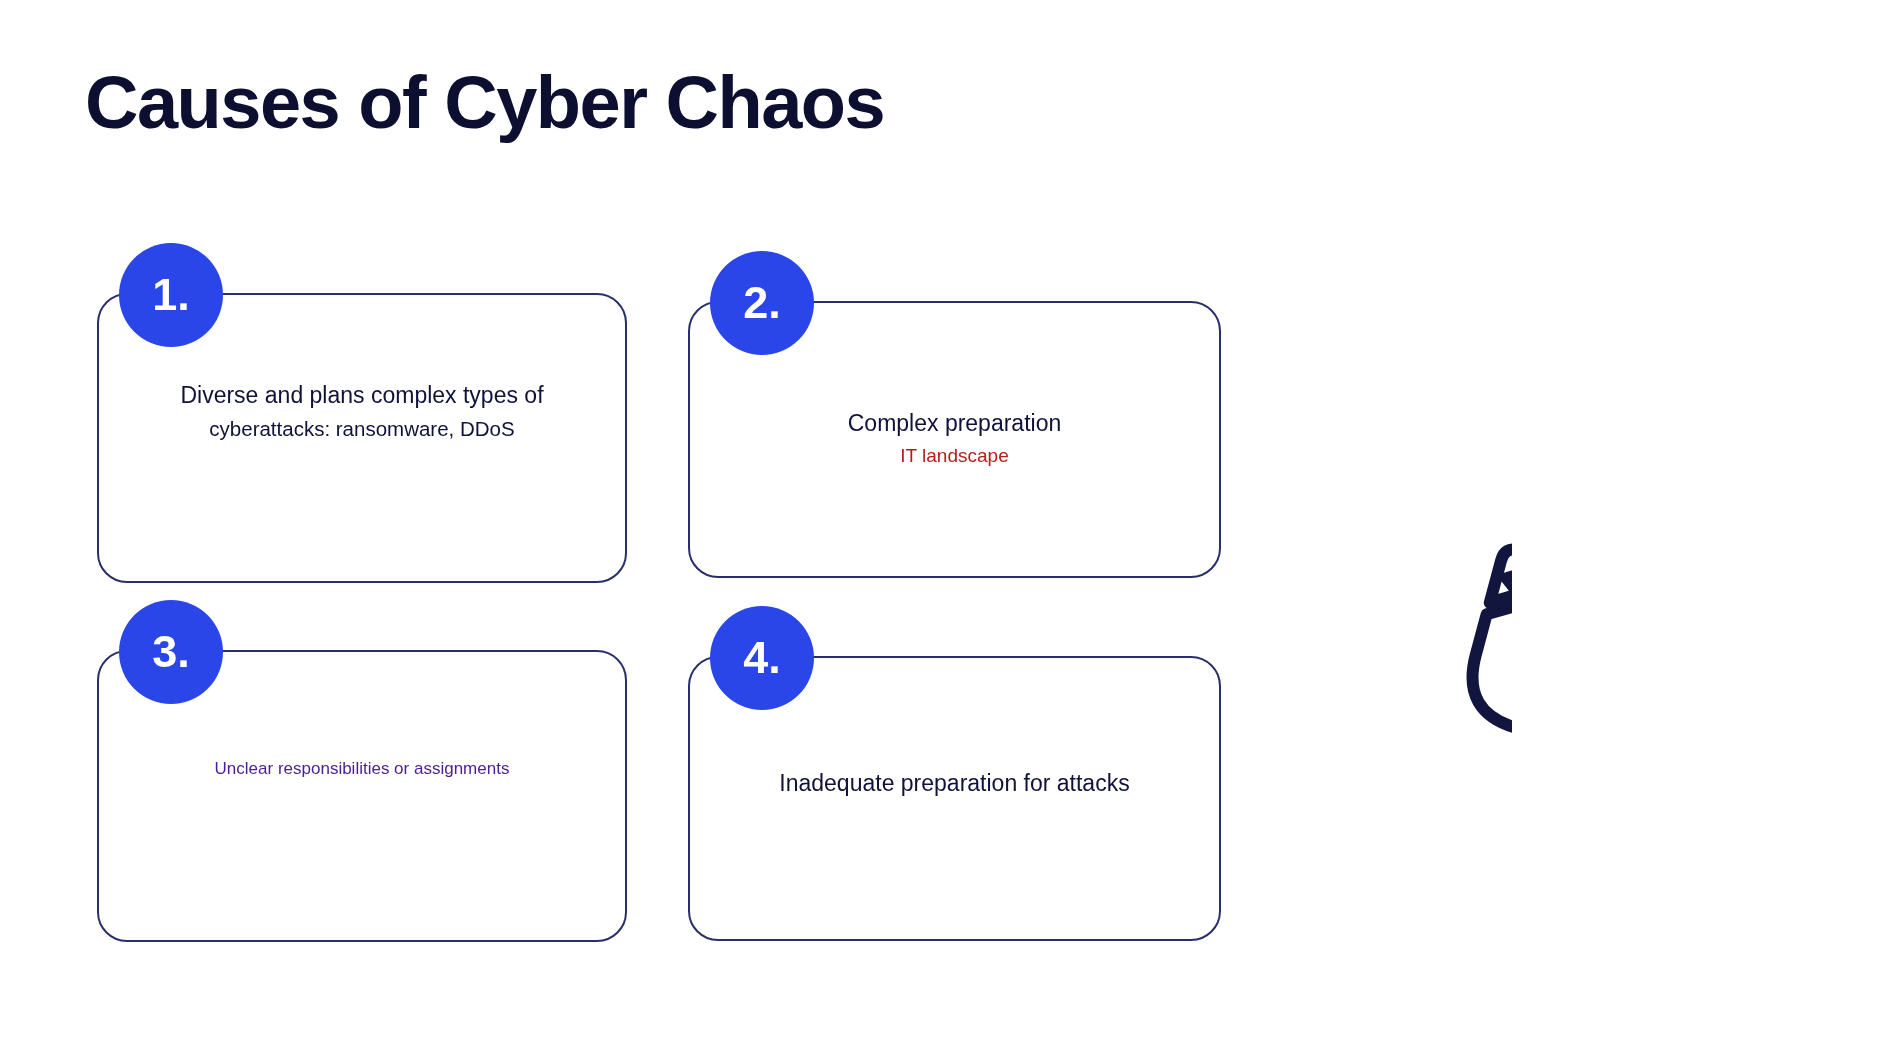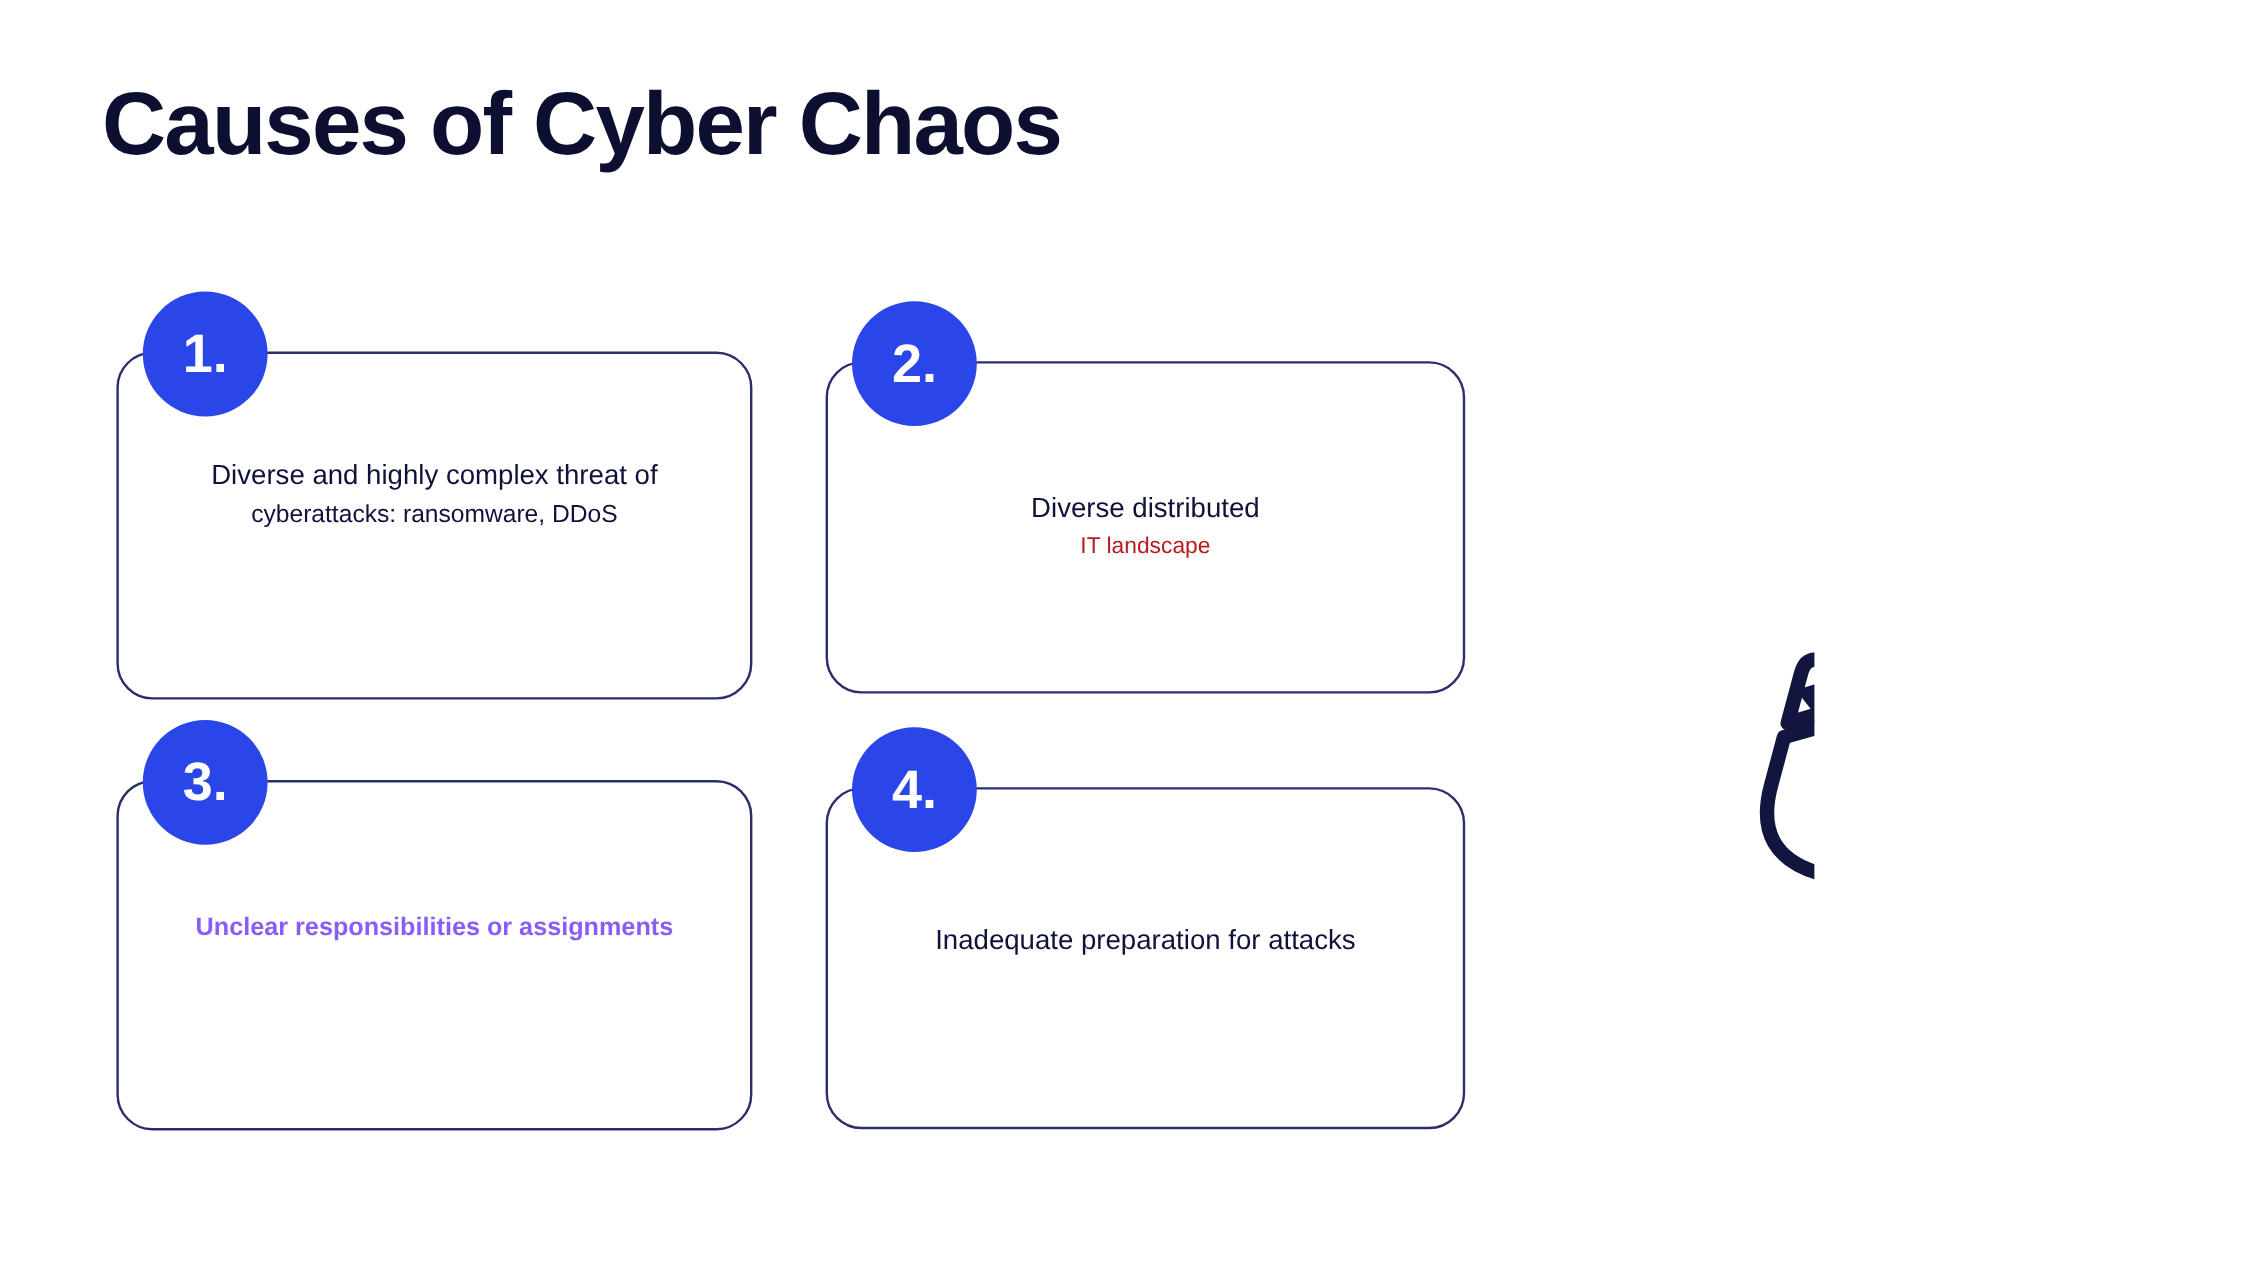--- a/index.html
+++ b/index.html
@@ -25,50 +25,50 @@
     font-size:45px;font-weight:700;
   }
   .card-text{padding:0 26px;}
   .card1 .card-text{padding-top:82px;}
   .card2 .card-text{padding-top:102px;}
   .card3 .card-text{padding-top:104px;}
   .card4 .card-text{padding-top:107px;}
   .card p{margin:0;line-height:1.58;}
   .t-head{font-size:23px;font-weight:500;color:#10123a;}
   .t-body{font-size:20.5px;font-weight:400;color:#10123a;text-align:center;}
-  .t-mid{font-size:21px;font-weight:700;color:#8b5cf6;}
+  .t-mid{font-size:17px;font-weight:400;color:#4c1d95;}
   .t-sub{font-size:19px;font-weight:400;color:#b91c1c;}
   .padlock{
     position:absolute;left:1390px;top:360px;width:380px;height:500px;margin:0;
   }
   .padlock svg{width:100%;height:100%;display:block;}
 </style>
 </head>
 <body>
 
 <div class="stage">
 
   <h1 class="page-title">Causes of Cyber Chaos</h1>
 
   <section class="card card1">
     <div class="badge">
       <span>1.</span>
     </div>
     <div class="card-text">
-      <p class="t-head">Diverse and highly complex threat of</p>
+      <p class="t-head">Diverse and plans complex types of</p>
       <p class="t-body">cyberattacks: ransomware, DDoS</p>
     </div>
   </section>
 
   <section class="card card2">
     <div class="badge">
       <span>2.</span>
     </div>
     <div class="card-text">
-      <p class="t-head">Diverse distributed</p>
+      <p class="t-head">Complex preparation</p>
       <p class="t-sub">IT landscape</p>
     </div>
   </section>
 
   <section class="card card3">
     <div class="badge">
       <span>3.</span>
     </div>
     <div class="card-text">
       <p class="t-mid">Unclear responsibilities or assignments</p>

